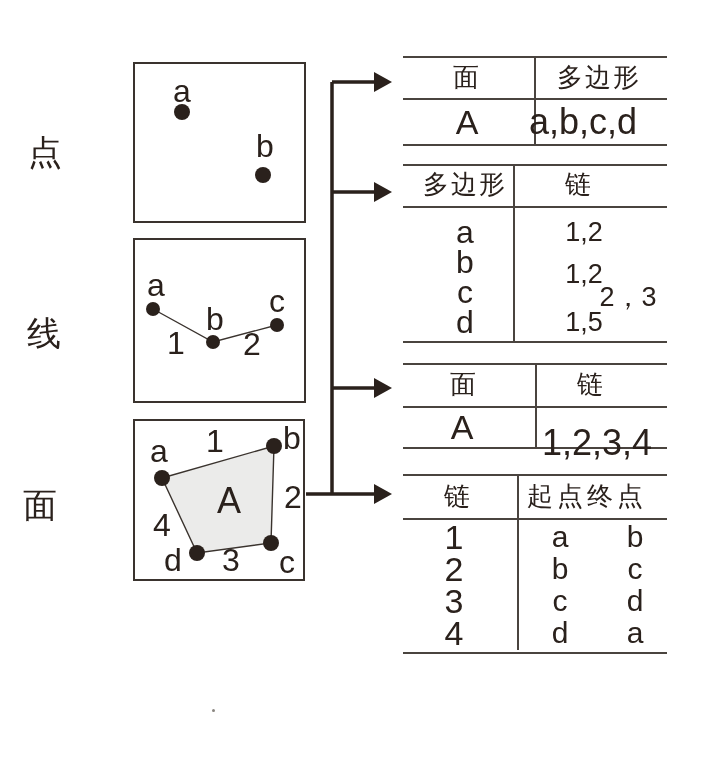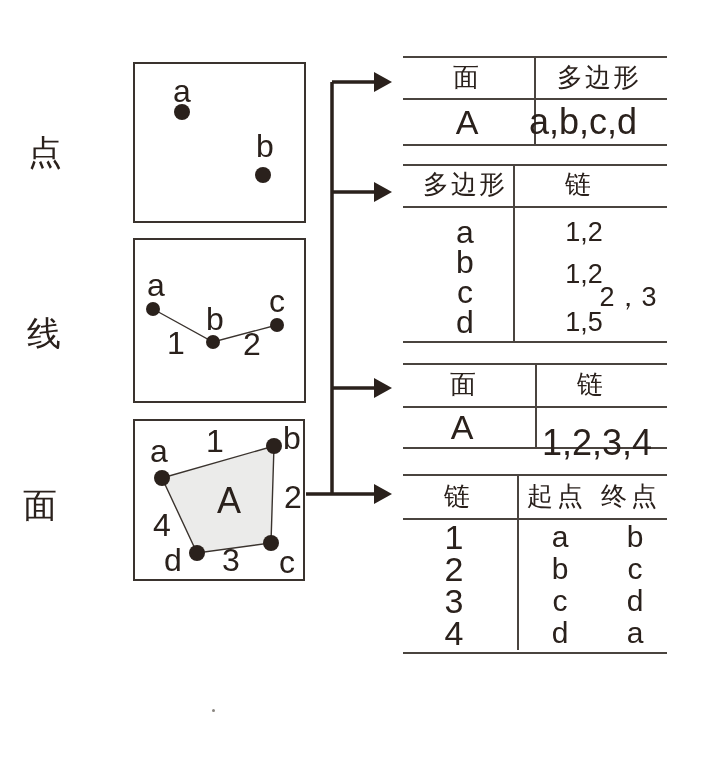--- a/index.html
+++ b/index.html
@@ -139,21 +139,21 @@
     <span class="cell dv" style="left:194px;top:80px;">1,2,3,4</span>
   </div>
 
   <div class="tbl" style="left:403px;top:474px;width:264px;height:180px;">
     <div class="rl h" style="top:0;"></div>
     <div class="rl h" style="top:44px;"></div>
     <div class="rl h" style="top:178px;"></div>
     <div class="rl v" style="left:114px;height:176px;"></div>
     <span class="cell zhh" style="left:55px;top:22px;">链</span>
     <span class="cell zhh sp" style="left:154px;top:22px;">起点</span>
-    <span class="cell zhh sp" style="left:228px;top:22px;">终点</span>
+    <span class="cell zhh sp" style="left:214px;top:22px;">终点</span>
 
     <span class="cell t4n" style="left:51px;top:63px;">1</span>
     <span class="cell t4l" style="left:157px;top:63px;">a</span>
     <span class="cell t4l" style="left:232px;top:63px;">b</span>
 
     <span class="cell t4n" style="left:51px;top:95px;">2</span>
     <span class="cell t4l" style="left:157px;top:95px;">b</span>
     <span class="cell t4l" style="left:232px;top:95px;">c</span>
 
     <span class="cell t4n" style="left:51px;top:127px;">3</span>

